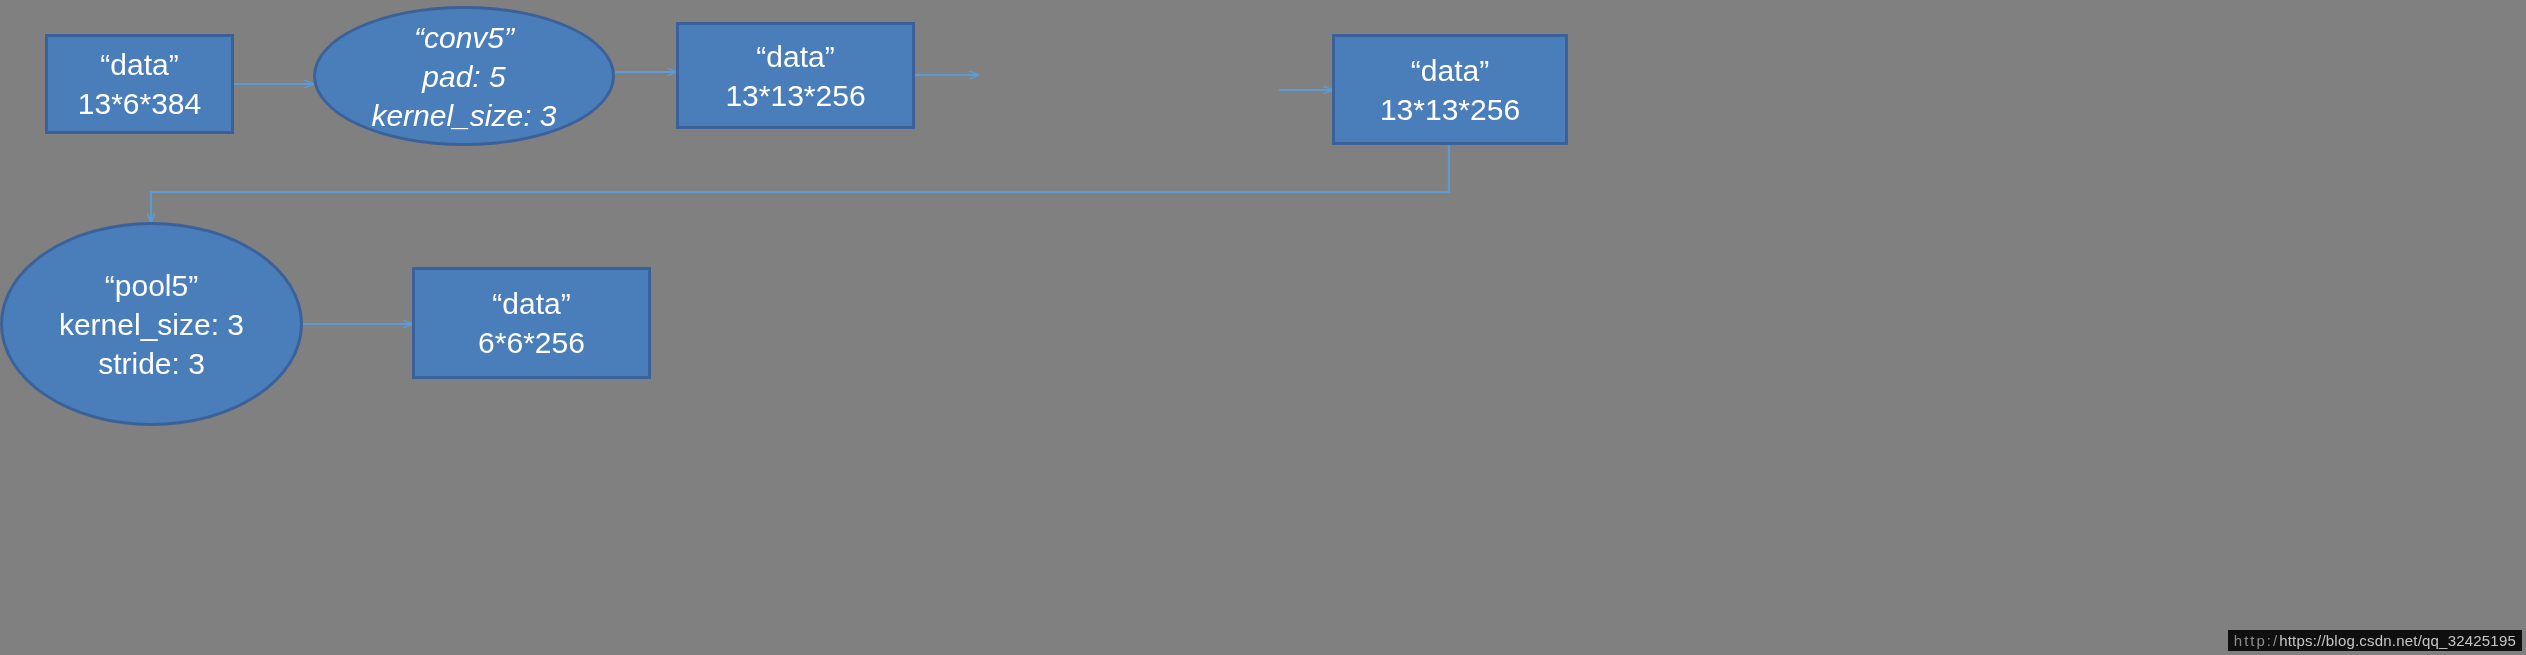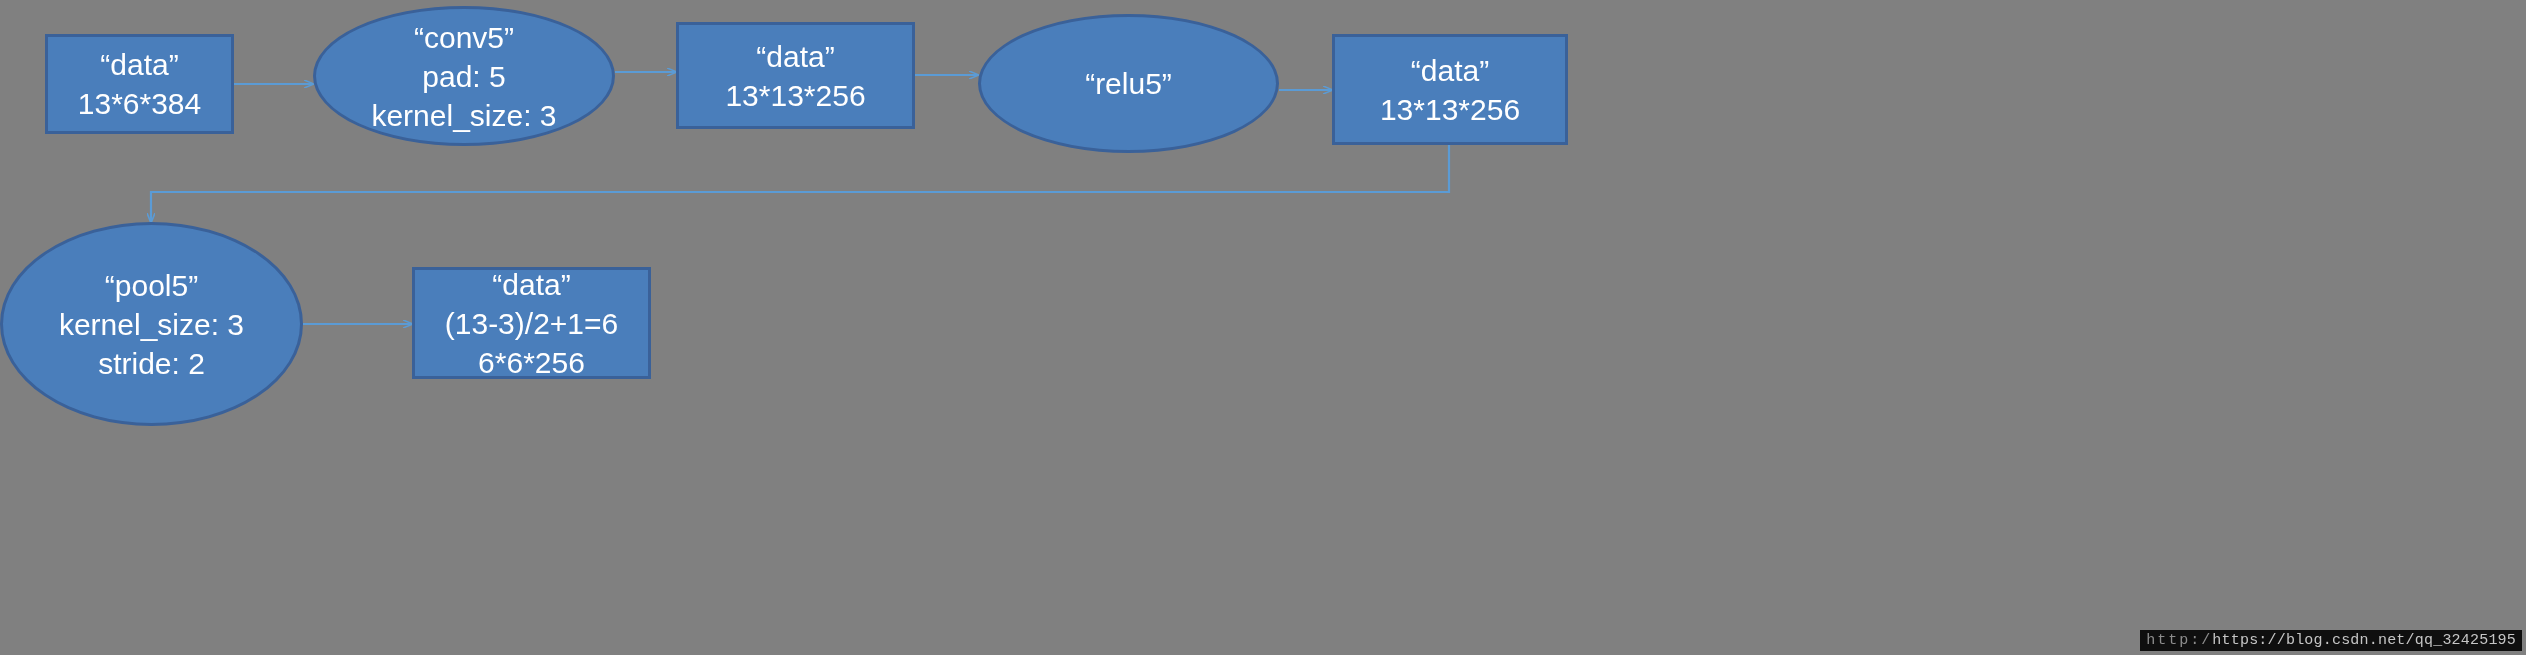--- a/index.html
+++ b/index.html
@@ -43,21 +43,21 @@
     width: 2526px;
     height: 655px;
     pointer-events: none;
     overflow: visible;
   }
   .watermark {
     position: absolute;
     background: #000000;
     color: #cfcfcf;
     font-size: 15px;
-    font-family: Liberation Mono, monospace;
+    font-family: Liberation Sans, sans-serif;
     letter-spacing: 0.2px;
     padding: 2px 6px;
     white-space: nowrap;
     opacity: 0.88;
   }
   .watermark .wm-ghost {
     color: #8f8f8f;
     letter-spacing: 2px;
   }
 </style>
@@ -84,49 +84,45 @@
     <polyline points="1449,145 1449,192 151,192 151,222" fill="none" stroke="#5b9bd5" stroke-width="2.2" marker-end="url(#arrowhead)"></polyline>
 
     <line x1="303" y1="324" x2="412" y2="324" stroke="#5b9bd5" stroke-width="2.2" marker-end="url(#arrowhead)"></line>
   </svg>
 
   <div class="node rect" style="left:45px; top:34px; width:189px; height:100px;">
     <span class="line">“data”</span>
     <span class="line">13*6*384</span>
   </div>
 
-  <div class="node ellipse" style="left:313px; top:6px; width:302px; height:140px;">
+  <div class="node ellipse" style="left:313px; top:6px; width:302px; height:140px;font-style:italic;">
     <span class="line">“conv5”</span>
     <span class="line">pad: 5</span>
     <span class="line">kernel_size: 3</span>
   </div>
 
   <div class="node rect" style="left:676px; top:22px; width:239px; height:107px;">
     <span class="line">“data”</span>
     <span class="line">13*13*256</span>
   </div>
 
-  <div class="node ellipse" style="left:978px; top:14px; width:301px; height:139px;">
-    <span class="line">“relu5”</span>
-  </div>
 
   <div class="node rect" style="left:1332px; top:34px; width:236px; height:111px;">
     <span class="line">“data”</span>
     <span class="line">13*13*256</span>
   </div>
 
   <div class="node ellipse" style="left:0px; top:222px; width:303px; height:204px;">
     <span class="line">“pool5”</span>
     <span class="line">kernel_size: 3</span>
-    <span class="line">stride: 2</span>
+    <span class="line">stride: 3</span>
   </div>
 
   <div class="node rect" style="left:412px; top:267px; width:239px; height:112px;">
     <span class="line">“data”</span>
-    <span class="line">(13-3)/2+1=6</span>
     <span class="line">6*6*256</span>
   </div>
 
   <div class="watermark" style="right:4px; bottom:4px;">
     <span class="wm-ghost">http:/</span><span>https://blog.csdn.net/qq_32425195</span>
   </div>
 
 </div>
 
 </body></html>

